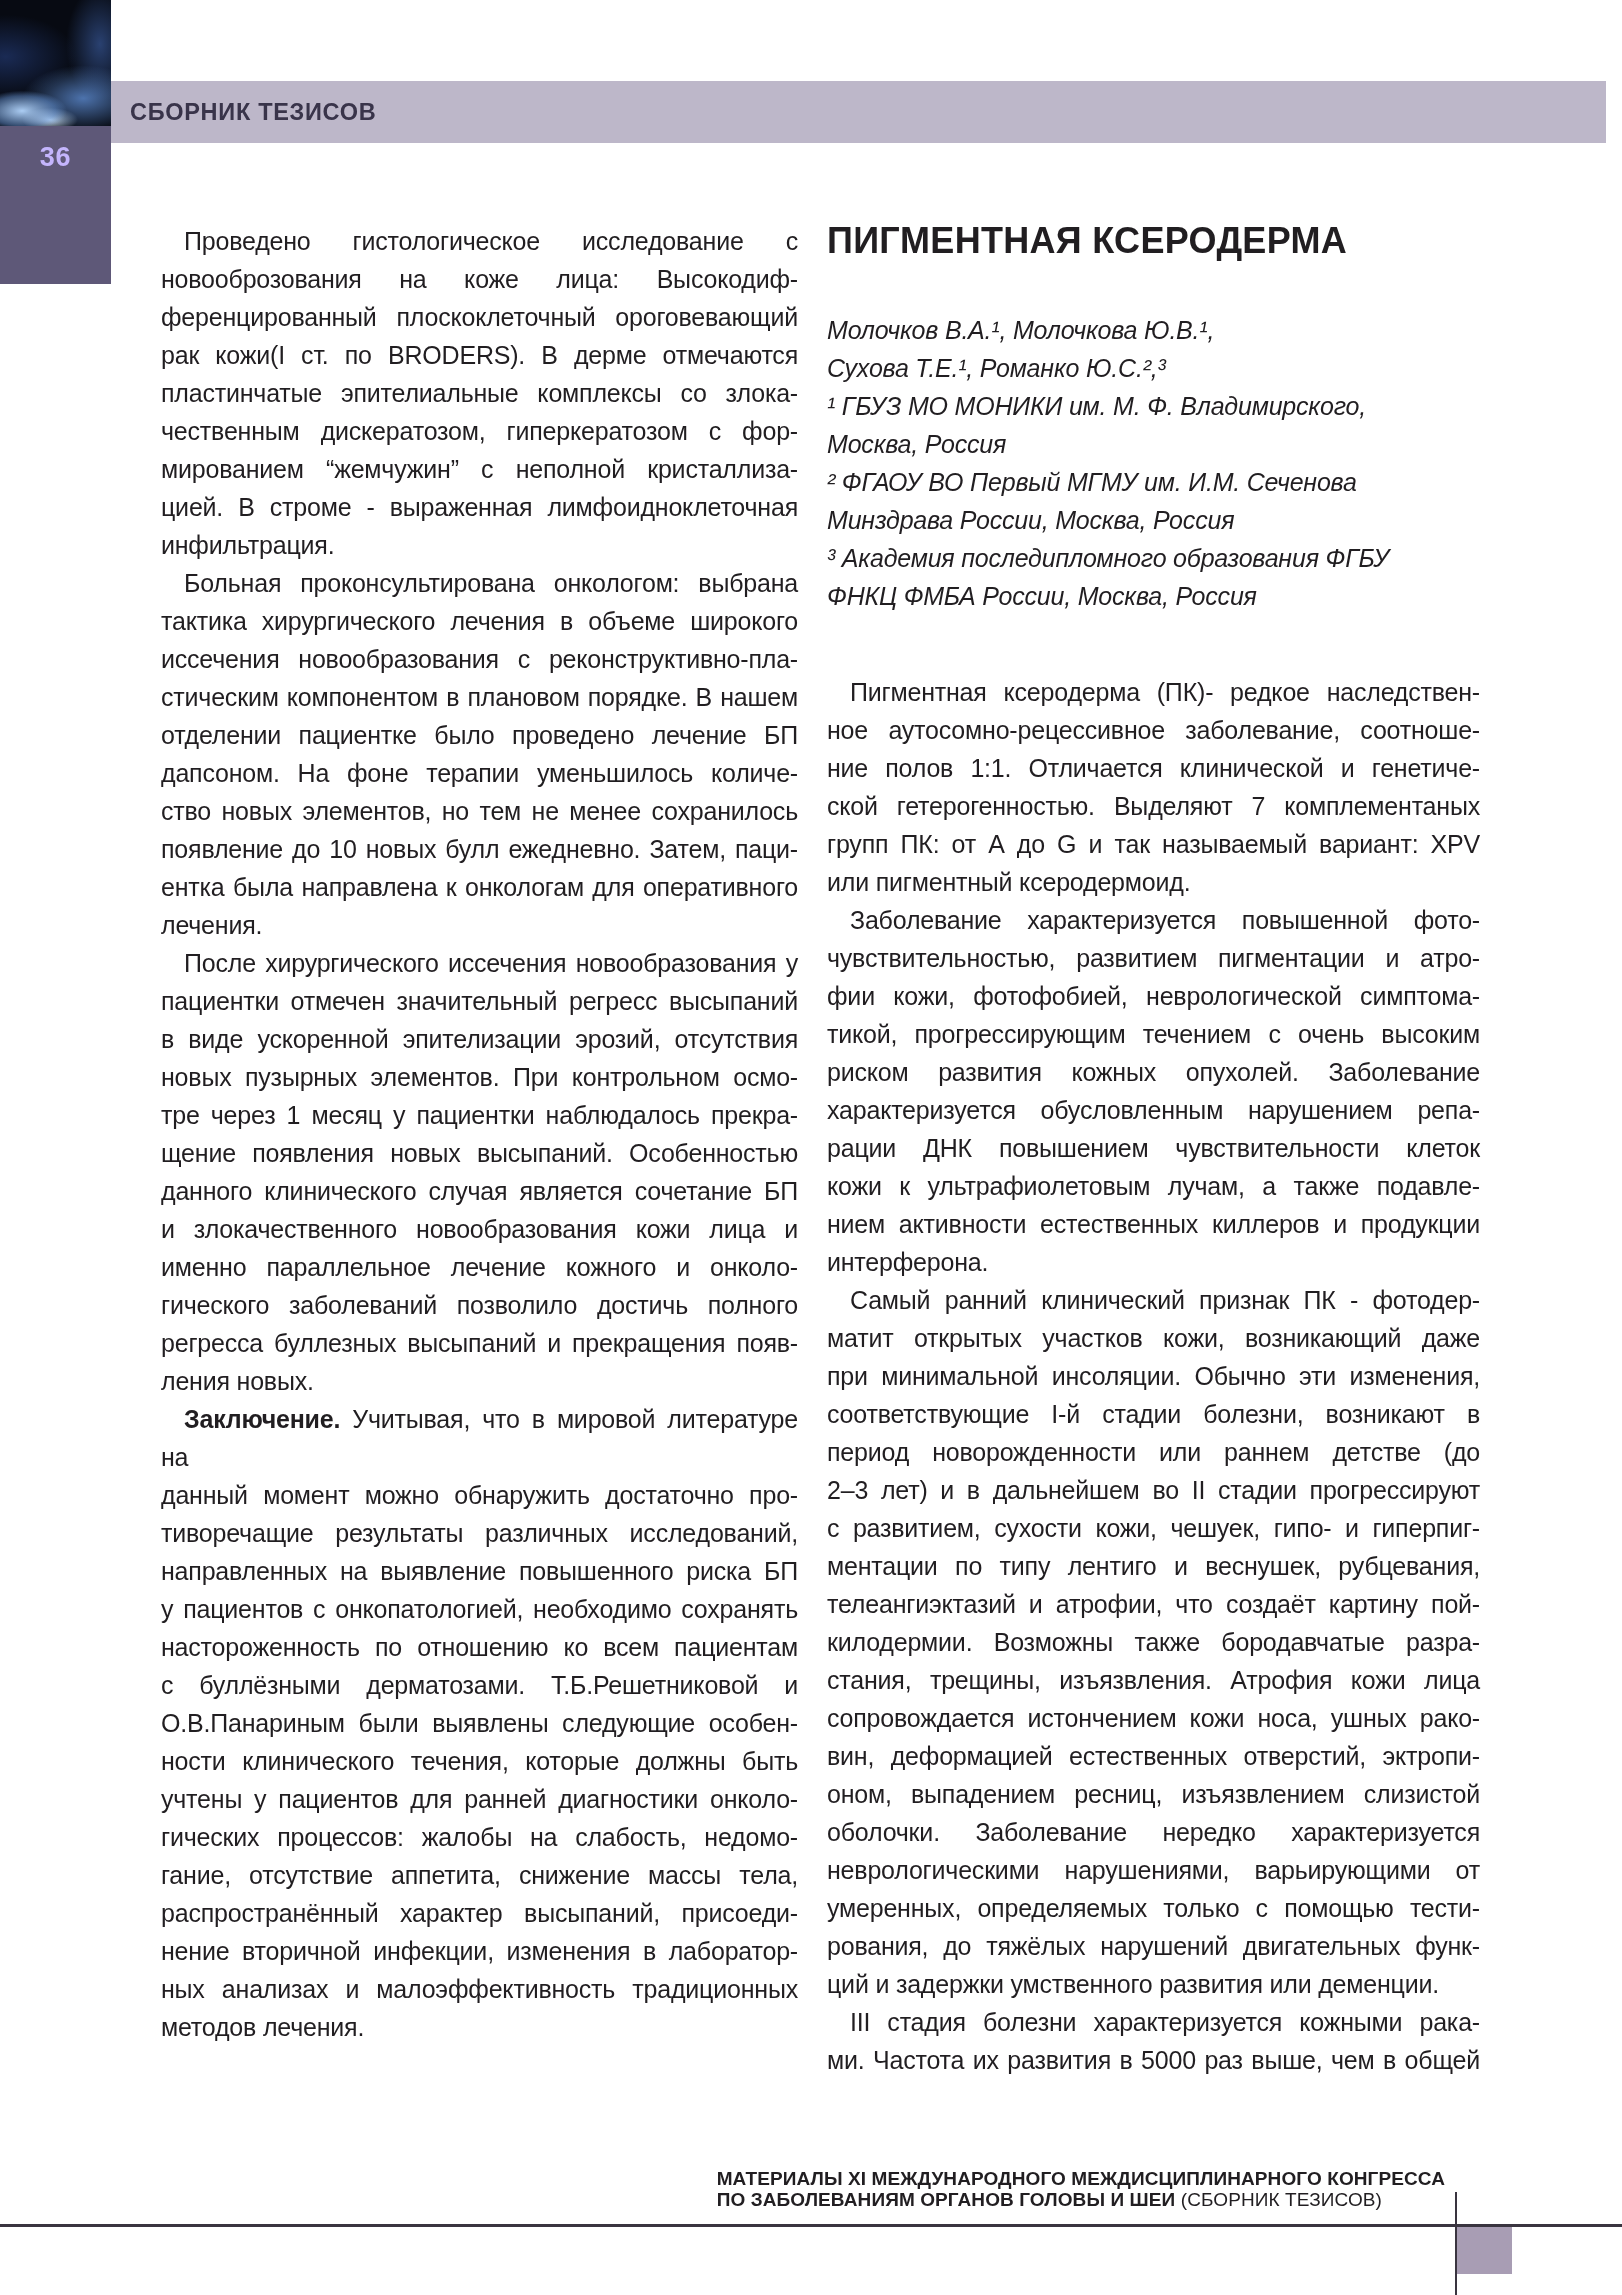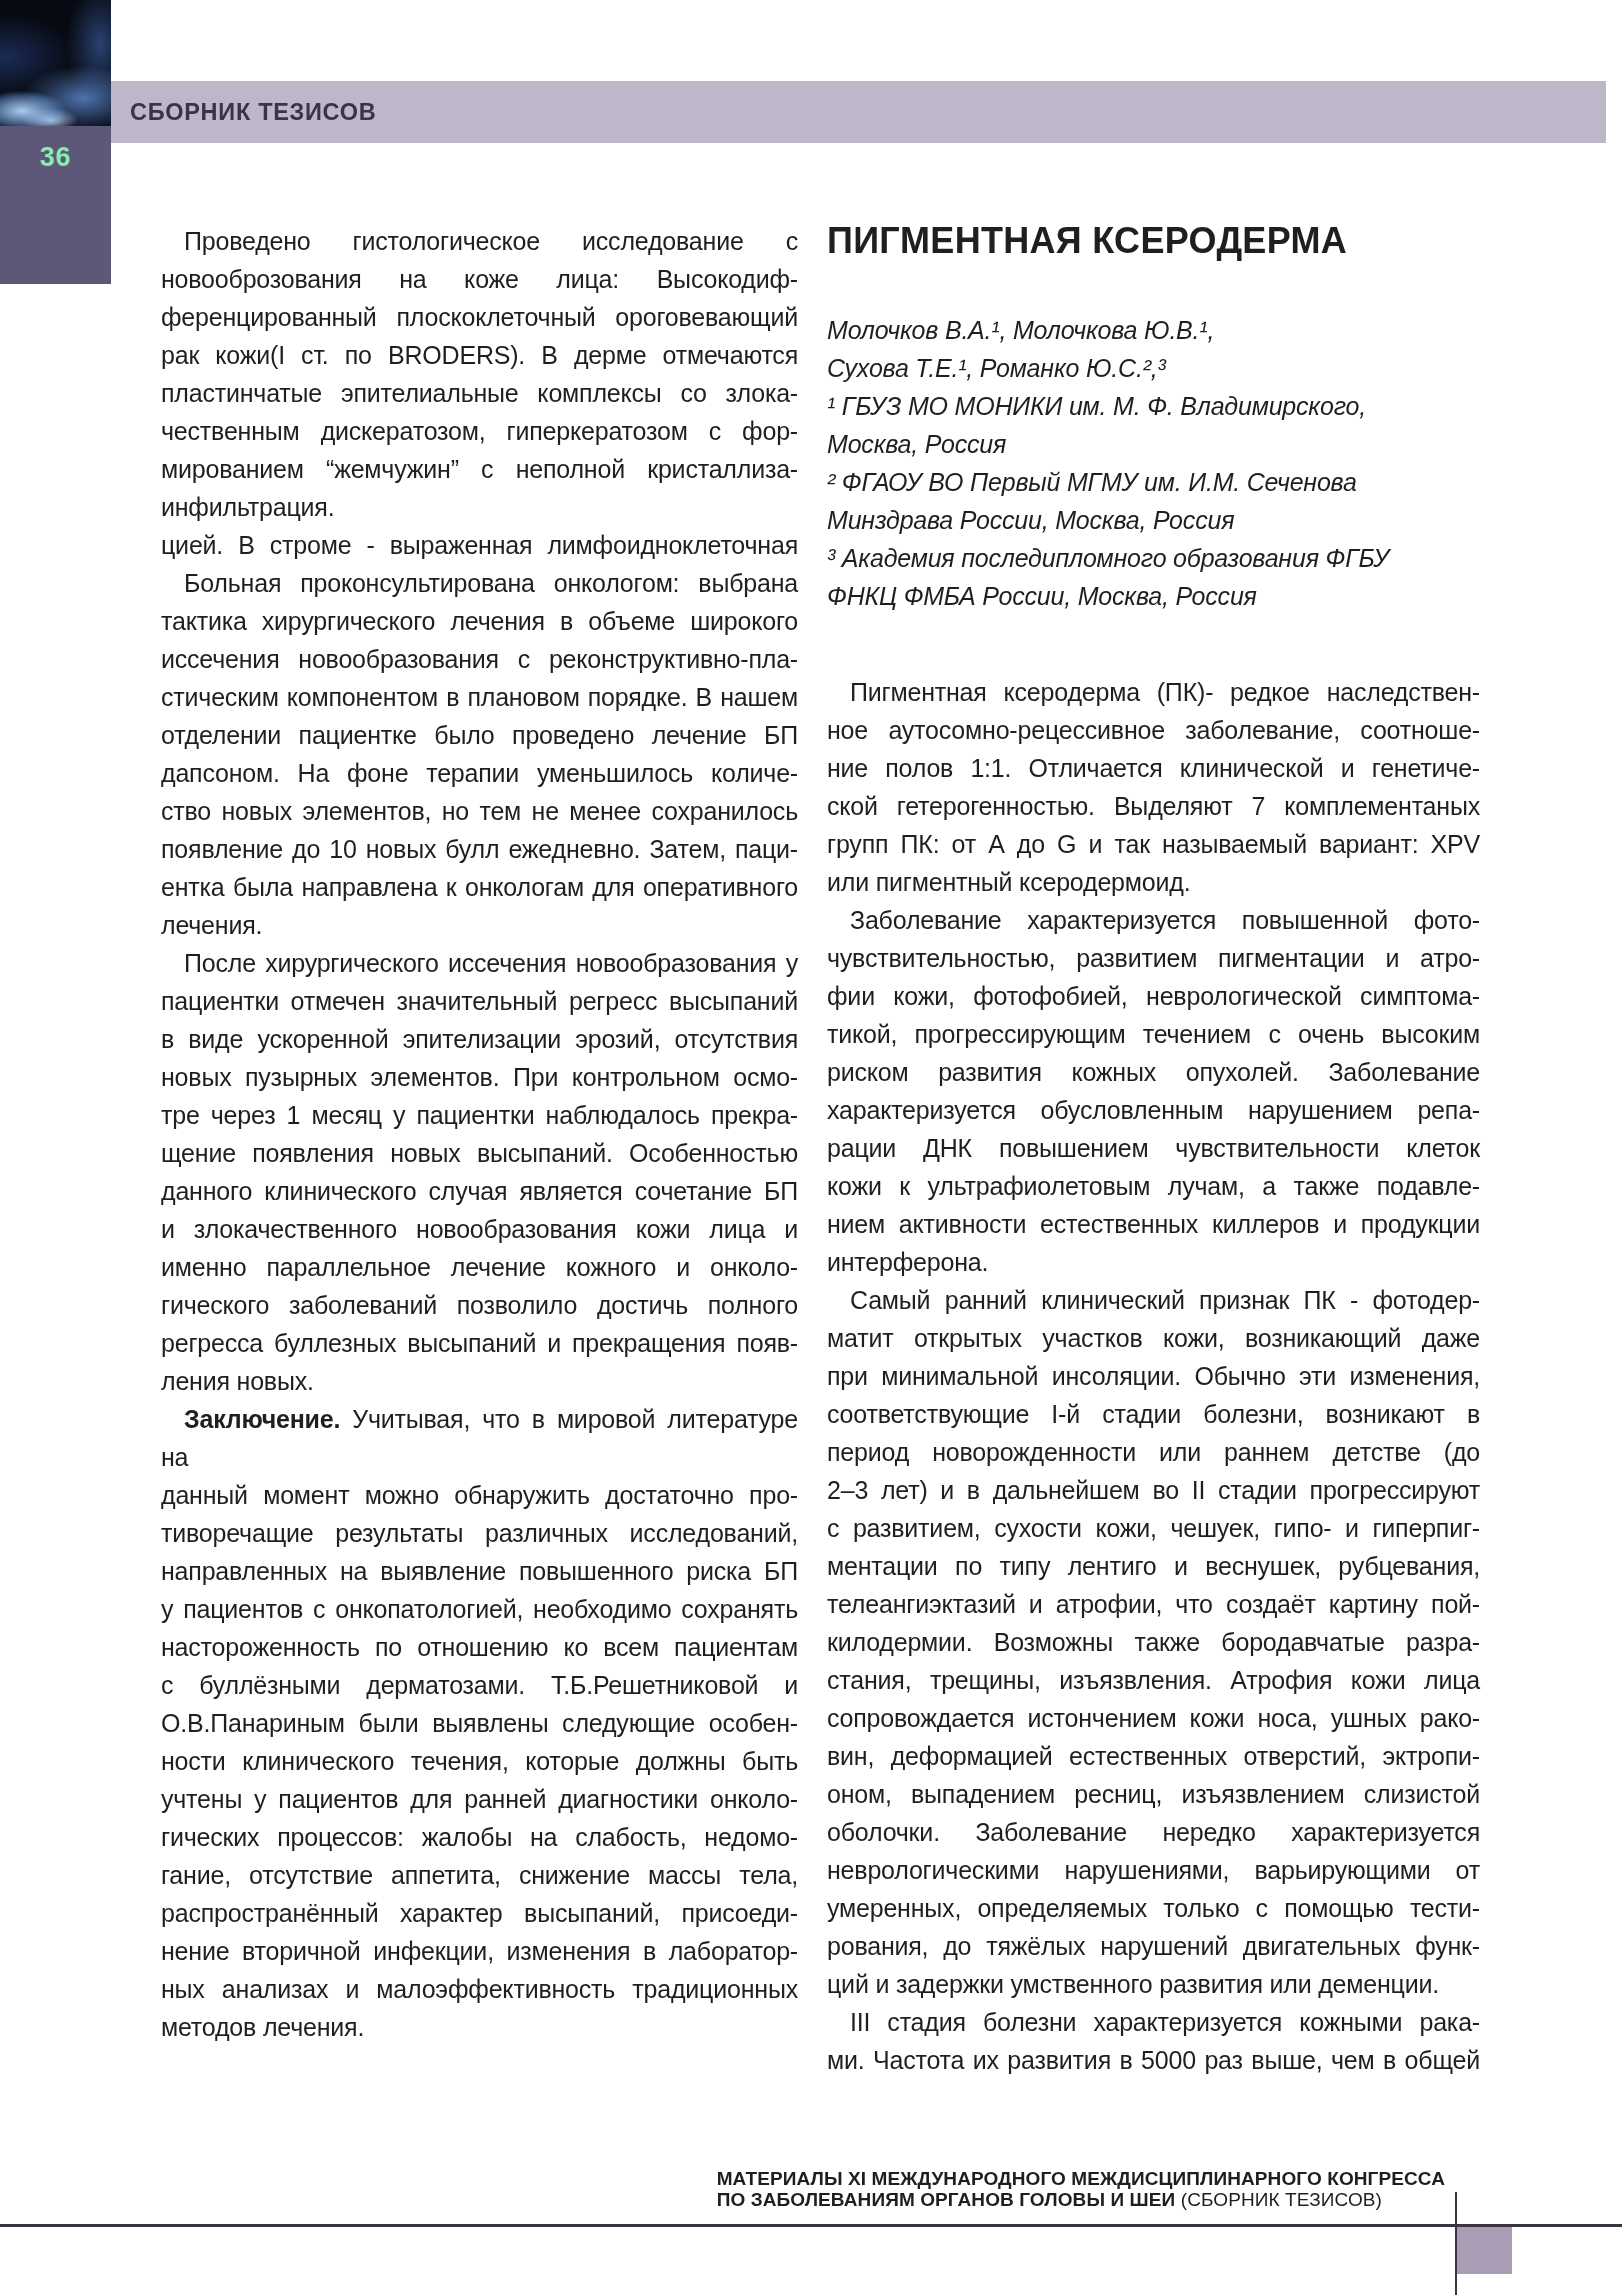--- a/index.html
+++ b/index.html
@@ -34,21 +34,21 @@
   .band span{
     margin-left:19px;font-size:23.5px;font-weight:bold;color:var(--bandtext);
     letter-spacing:0.7px;
   }
   .sidebar{
     position:absolute;left:0;top:126px;width:111px;height:158px;
     background:var(--sidebar);
   }
   .pagenum{
     position:absolute;left:0;top:16px;width:100%;text-align:center;
-    font-size:27px;font-weight:bold;color:#86efac;letter-spacing:0.7px;
+    font-size:27px;font-weight:bold;color:#c4b5fd;letter-spacing:0.7px;
   }
   
   .col{position:absolute;top:222px;}
   .col.left{left:161px;width:637px;}
   .col.right{left:827px;width:653px;}
   .ln{
     font-size:25px;line-height:38px;letter-spacing:-0.2px;
     text-align:justify;text-align-last:justify;white-space:normal;
   }
   .ln.end{text-align-last:left;}
@@ -87,22 +87,22 @@
 
   <div class="col left" id="left-col">
       <div class="para">
         <div class="ln ind">Проведено гистологическое исследование с</div>
         <div class="ln">новооброзования на коже лица: Высокодиф-</div>
         <div class="ln">ференцированный плоскоклеточный ороговевающий</div>
         <div class="ln">рак кожи(I ст. по BRODERS). В дерме отмечаются</div>
         <div class="ln">пластинчатые эпителиальные комплексы со злока-</div>
         <div class="ln">чественным дискератозом, гиперкератозом с фор-</div>
         <div class="ln">мированием “жемчужин” с неполной кристаллиза-</div>
+        <div class="ln">цией. В строме - выраженная лимфоидноклеточная</div>
         <div class="ln end">инфильтрация.</div>
-        <div class="ln">цией. В строме - выраженная лимфоидноклеточная</div>
       </div>
       <div class="para">
         <div class="ln ind">Больная проконсультирована онкологом: выбрана</div>
         <div class="ln">тактика хирургического лечения в объеме широкого</div>
         <div class="ln">иссечения новообразования с реконструктивно-пла-</div>
         <div class="ln">стическим компонентом в плановом порядке. В нашем</div>
         <div class="ln">отделении пациентке было проведено лечение БП</div>
         <div class="ln">дапсоном. На фоне терапии уменьшилось количе-</div>
         <div class="ln">ство новых элементов, но тем не менее сохранилось</div>
         <div class="ln">появление до 10 новых булл ежедневно. Затем, паци-</div>

